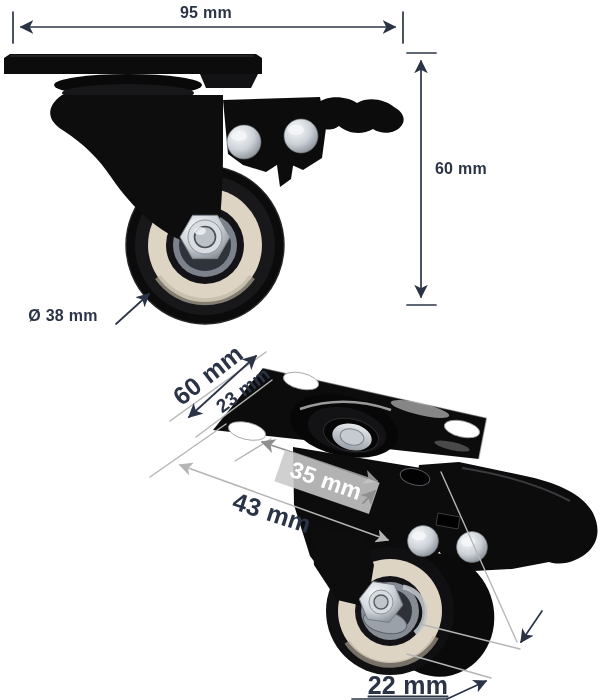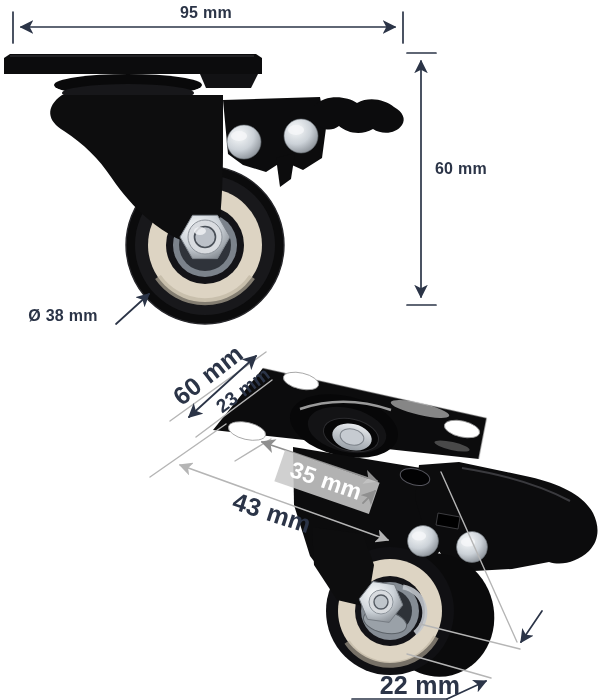--- a/index.html
+++ b/index.html
@@ -195,14 +195,14 @@
   <div class="dim big" style="left:63px;top:316px;">Ø 38 mm</div>
 
   <div class="dim mid" style="left:208px;top:375px;transform:translate(-50%,-50%) rotate(-38deg);">60 mm</div>
 
   <div class="dim small" style="left:243px;top:390px;transform:translate(-50%,-50%) rotate(-37deg);">23 mm</div>
 
   <div class="dim mid white" style="left:326px;top:481px;transform:translate(-50%,-50%) rotate(19deg);font-size:23px;">35 mm</div>
 
   <div class="dim mid" style="left:272px;top:513px;transform:translate(-50%,-50%) rotate(18deg);">43 mm</div>
 
-  <div class="dim mid" style="left:420px;top:685px;">22 mm</div>
+  <div class="dim mid" style="left:408px;top:685px;text-decoration:underline;">22 mm</div>
 </div>
 
 </body></html>

